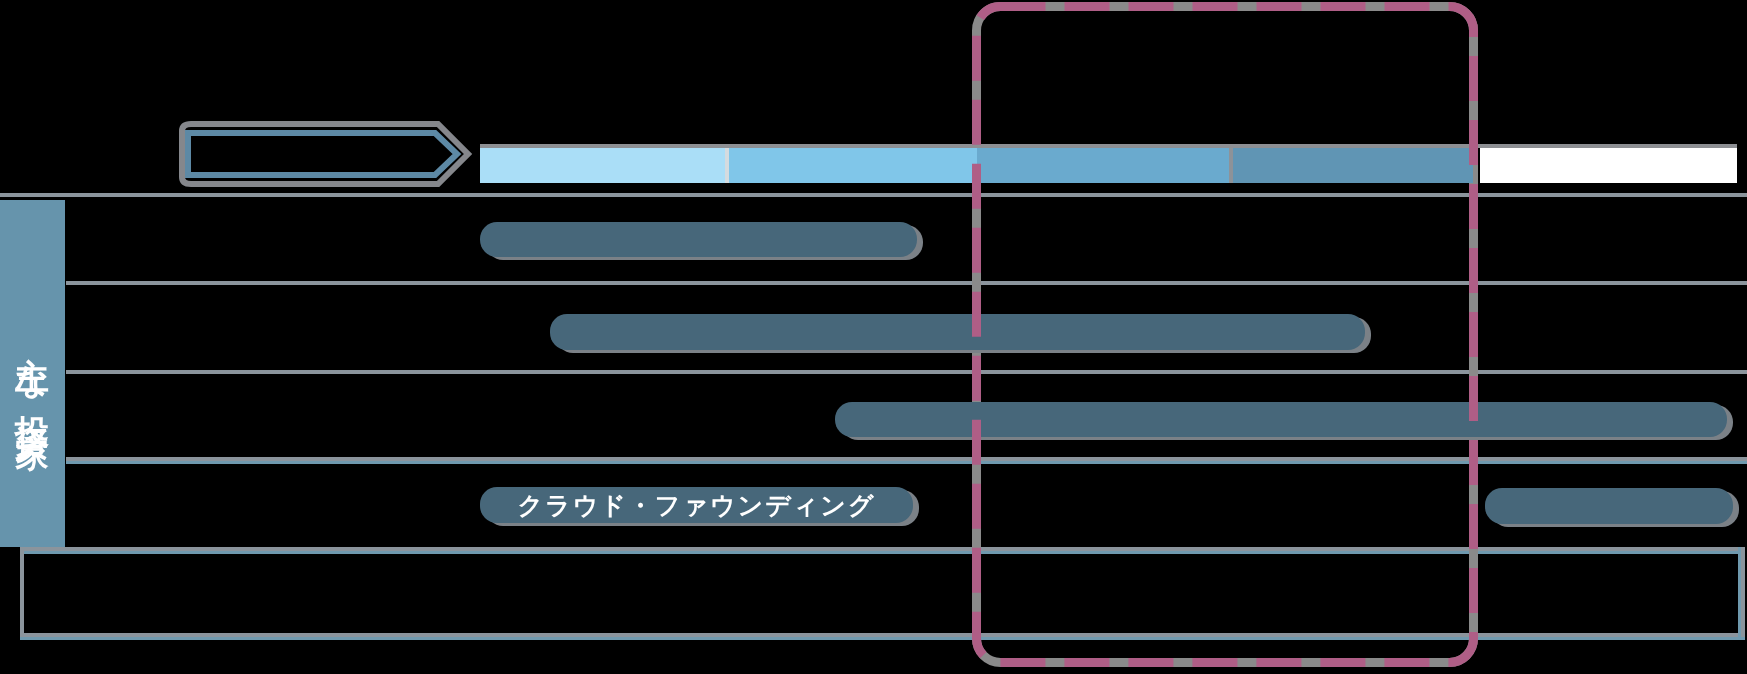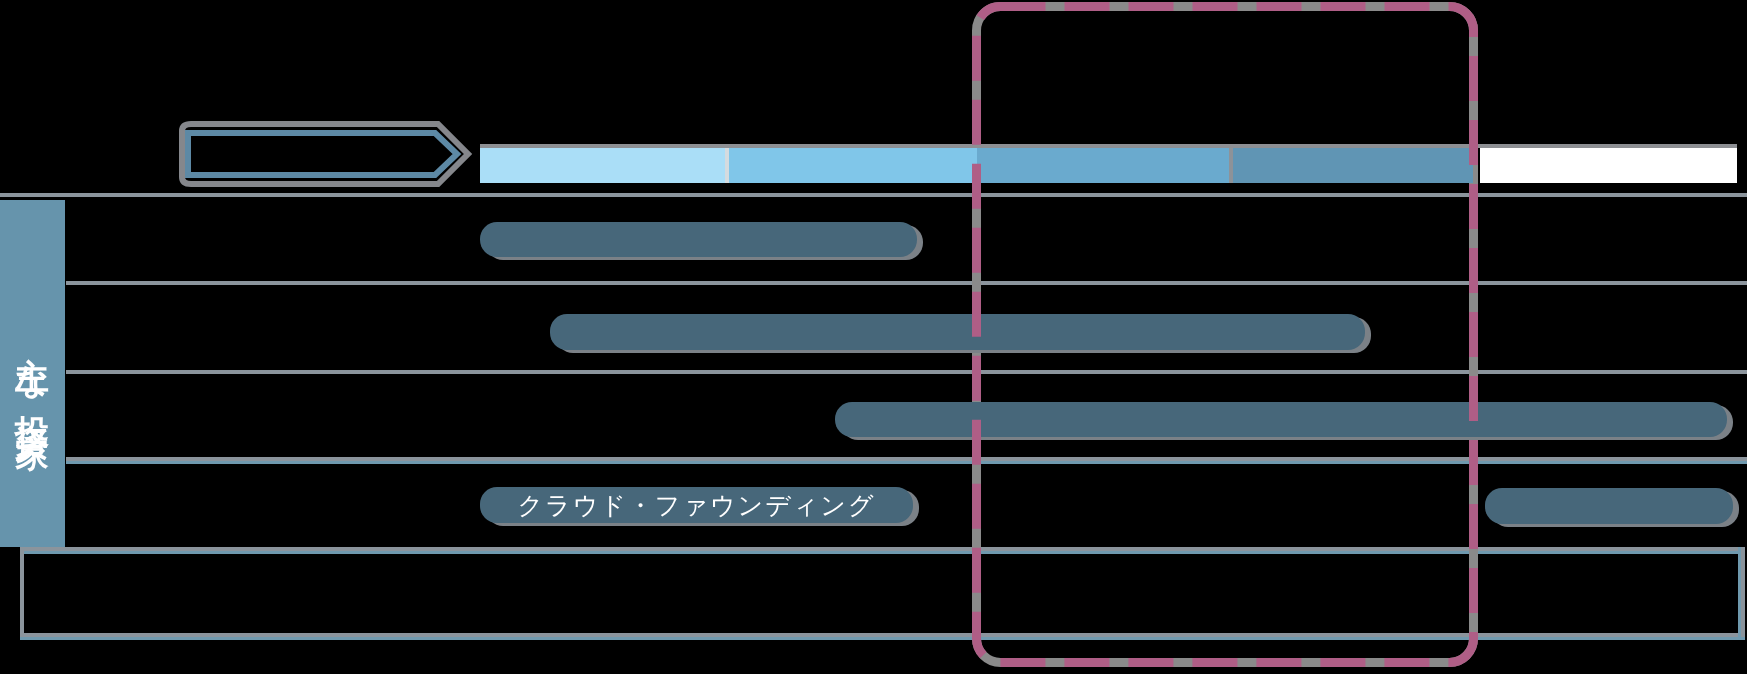--- a/index.html
+++ b/index.html
@@ -33,21 +33,21 @@
     background:var(--stage_top_line);z-index:3;
   }
   #stage-segments{position:absolute;left:0;top:0;width:100%;height:100%;z-index:4;}
   .seg{position:absolute;top:148px;height:35px;}
   
   #bars{position:absolute;left:0;top:0;width:100%;height:100%;z-index:5;}
   .ibar{
     position:absolute;background:var(--bar_fill);border-radius:17px;
     box-shadow:6px 3px 0 var(--bar_shadow);
     display:flex;align-items:center;justify-content:center;
-    color:#fff;font-weight:normal;font-size:25px;letter-spacing:2px;white-space:nowrap;
+    color:#fff;font-weight:bold;font-size:25px;letter-spacing:2px;white-space:nowrap;
   }
   
   .overlay{position:absolute;left:0;top:0;pointer-events:none;}
   #gray-underlay{z-index:3;}
   #purple-overlay{z-index:8;}
   #arrow-svg{z-index:4;}
 </style>
 </head>
 <body>
 

